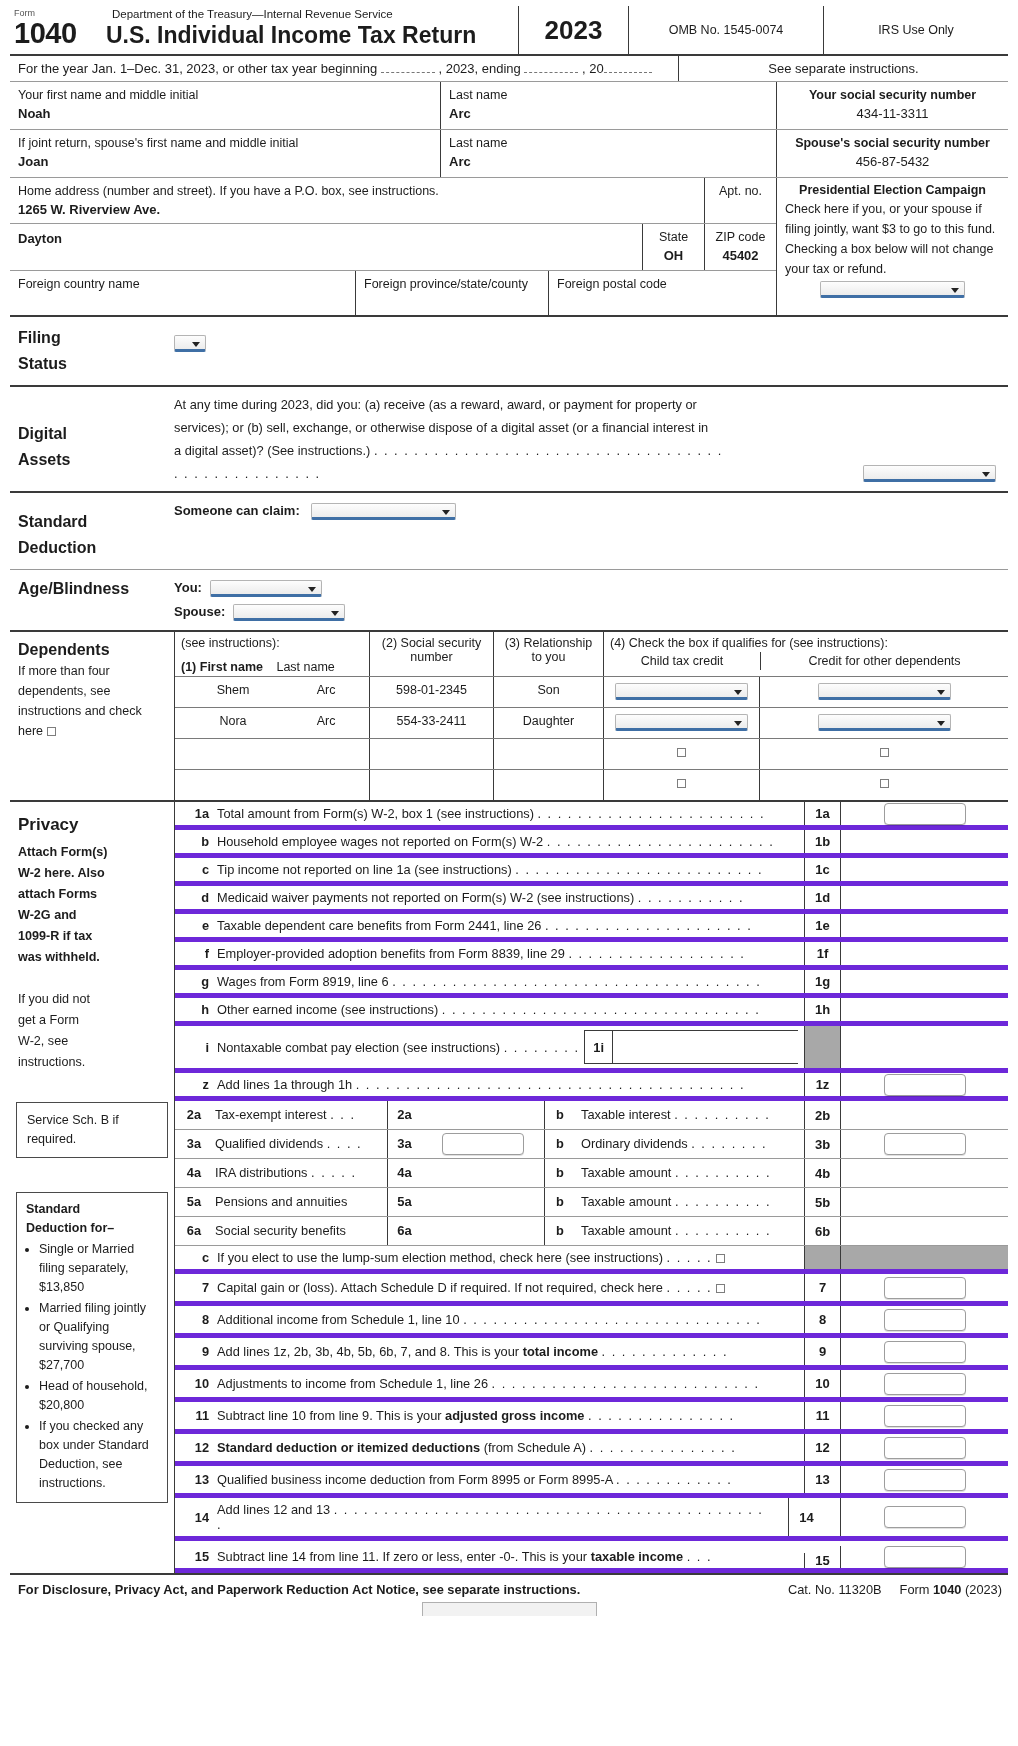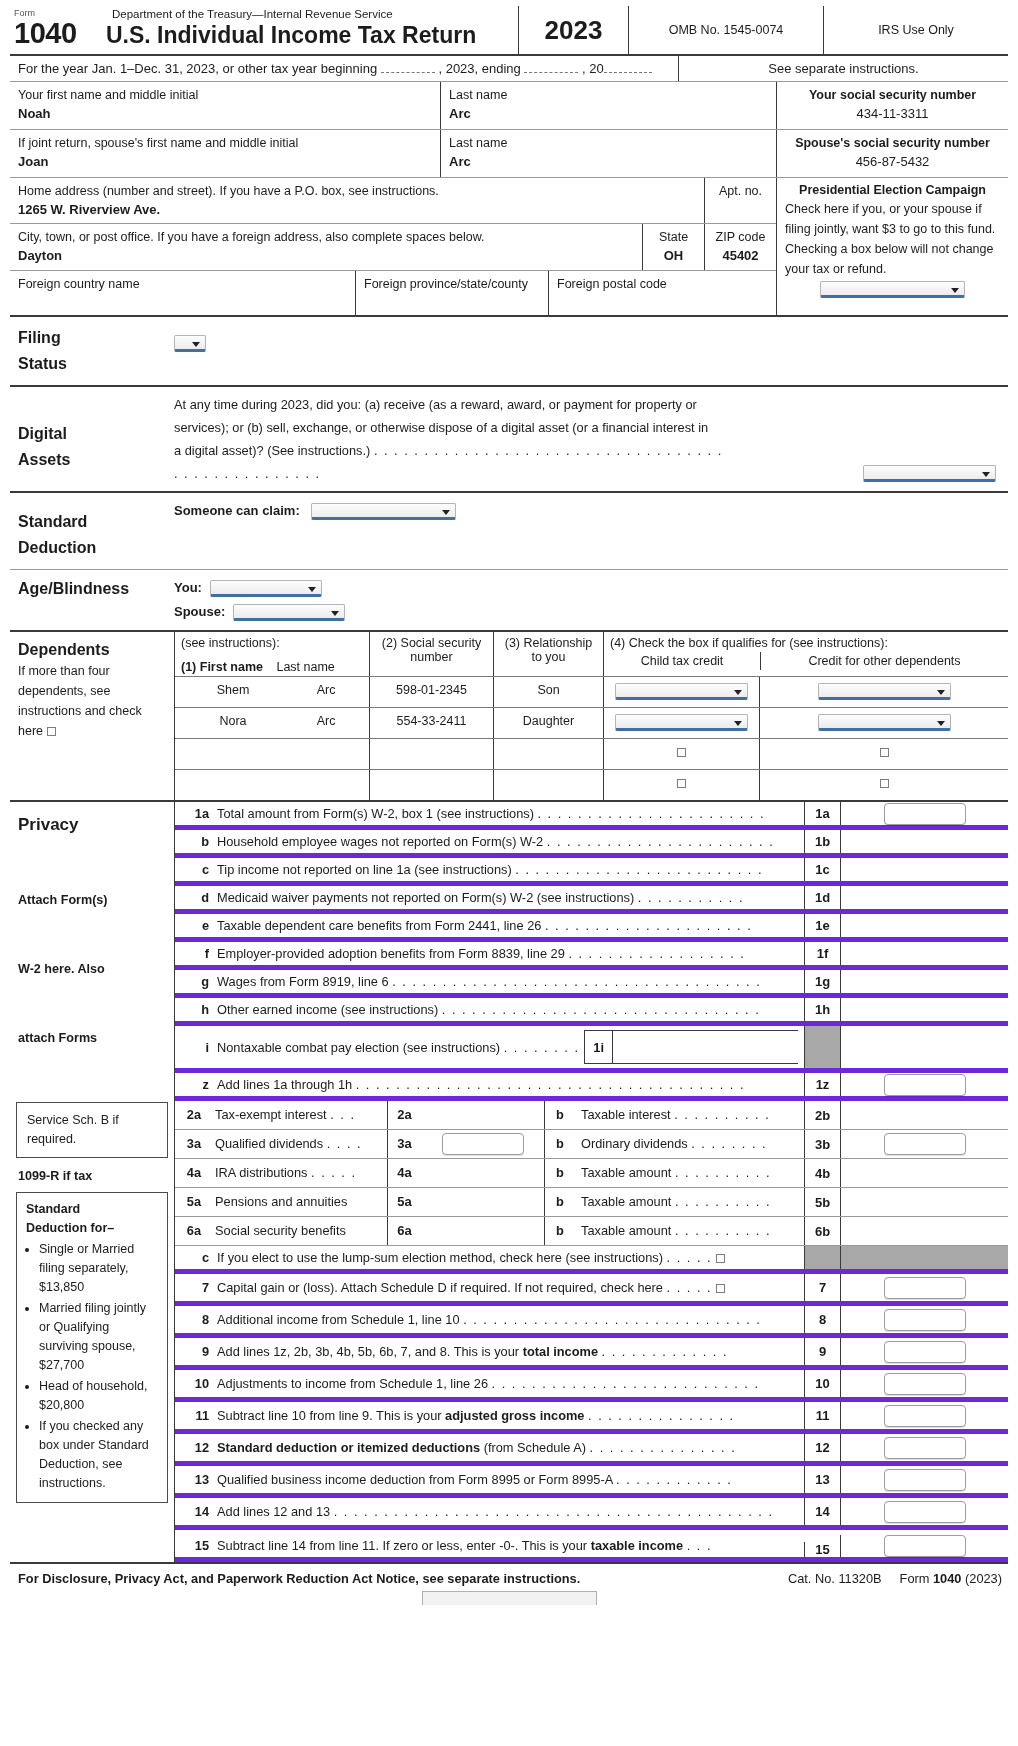--- a/index.html
+++ b/index.html
@@ -121,21 +121,21 @@
   .dr1 .ln { flex:1; text-align:center; }
   .dr2 { width:124px; border-left:1.5px solid #3a3a3a; text-align:center; }
   .dr3 { width:110px; border-left:1.5px solid #3a3a3a; text-align:center; }
   .dr4 { width:156px; border-left:1.5px solid #3a3a3a; text-align:center; }
   .dr5 { flex:1; border-left:1.5px solid #3a3a3a; text-align:center; }
 
   
   .inc { display:flex; border-top:2px solid #3a3a3a; }
   .inc-left { width:164px; padding:6px 8px 6px 8px; position:relative; }
   .inc-left .h { font-weight:bold; font-size:17px; line-height:34px; }
-  .inc-left .p { font-weight:bold; font-size:12.6px; line-height:21px;margin-top:48px; }
+  .inc-left .p { font-weight:bold; font-size:12.6px; line-height:21px; }
   .inc-left .pn { font-size:12.6px; line-height:21px; }
   .inc-right { flex:1; border-left:1.5px solid #3a3a3a; }
 
   .ln-row { display:flex; border-bottom:5px solid #6d28d9; min-height:28px; }
   .ln-txt { flex:1; display:flex; align-items:center; padding:4px 6px 4px 8px; font-size:12.8px; }
   .ln-no  { width:34px; font-weight:bold; text-align:right; padding-right:8px; flex:none; }
   .ln-dsc { flex:1; }
   .ln-key { width:36px; border-left:1.5px solid #3a3a3a; display:flex; align-items:center; justify-content:center; font-weight:bold; font-size:13px; }
   .ln-amt { width:168px; border-left:1.5px solid #3a3a3a; display:flex; align-items:center; justify-content:center; }
   .ln-key.shade { background:#a8a8a8; }
@@ -232,21 +232,20 @@
           <div class="cap">Home address (number and street). If you have a P.O. box, see instructions.</div>
           <div class="val">1265 W. Riverview Ave.</div>
         </div>
         <div class="a-apt">
           <div class="cap">Apt. no.</div>
           <div class="val"></div>
         </div>
       </div>
       <div class="addrrow">
         <div class="a-main">
-          <div class="cap">City, town, or post office. If you have a foreign address, also complete spaces below.</div>
           <div class="val">Dayton</div>
         </div>
         <div class="a-state">
           <div class="cap">State</div>
           <div class="val">OH</div>
         </div>
         <div class="a-zip">
           <div class="cap">ZIP code</div>
           <div class="val">45402</div>
         </div>
@@ -674,21 +673,21 @@
           <div class="ln-row" style="min-height: 32px;">
             <div class="ln-txt">
               <span class="ln-no">13</span>
               <span class="ln-dsc">Qualified business income deduction from Form 8995 or Form 8995-A <span class="dots">. . . . . . . . . . . .</span></span>
             </div>
             <div class="ln-key">13</div>
             <div class="ln-amt">
               <span class="txtbox"></span>
             </div>
           </div>
-          <div class="ln-row" style="min-height: 32px;">
+          <div class="ln-row" style="min-height: 32px; gap: 16px;">
             <div class="ln-txt">
               <span class="ln-no">14</span>
               <span class="ln-dsc">Add lines 12 and 13 <span class="dots">. . . . . . . . . . . . . . . . . . . . . . . . . . . . . . . . . . . . . . . . . . . .</span></span>
             </div>
             <div class="ln-key">14</div>
             <div class="ln-amt">
               <span class="txtbox"></span>
             </div>
           </div>
           <div class="ln-row" style="min-height: 32px; align-items: flex-end;">

